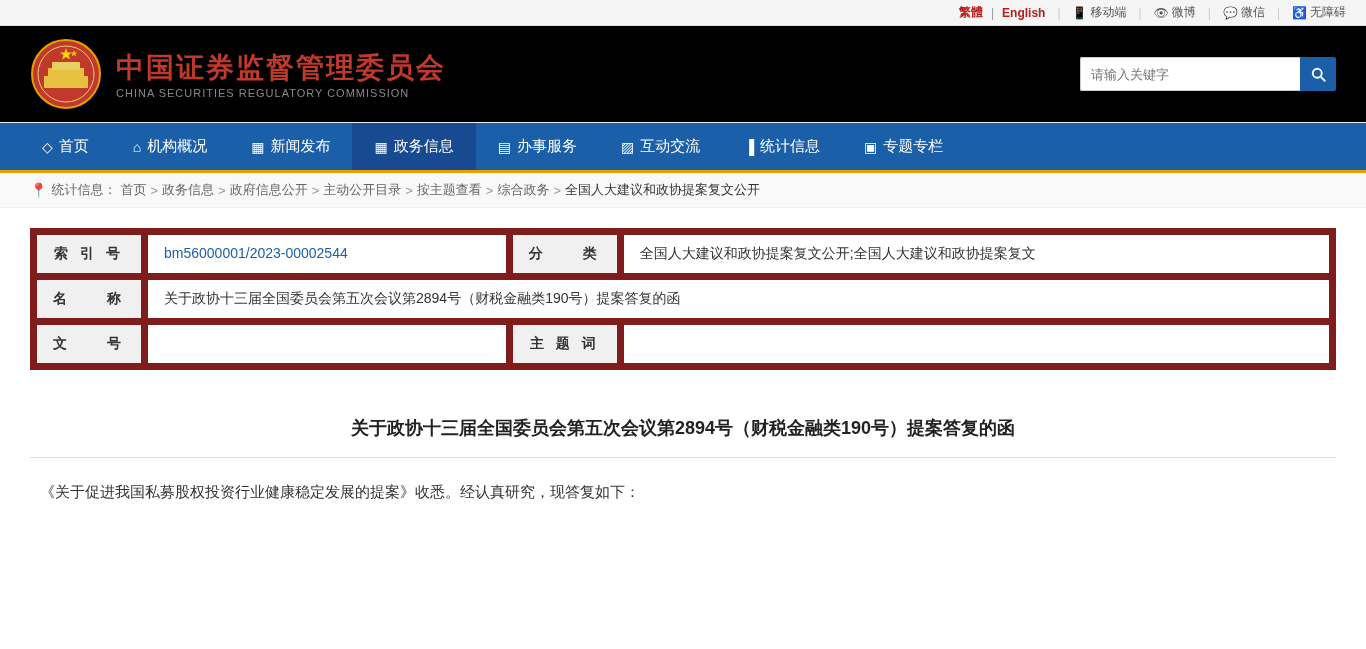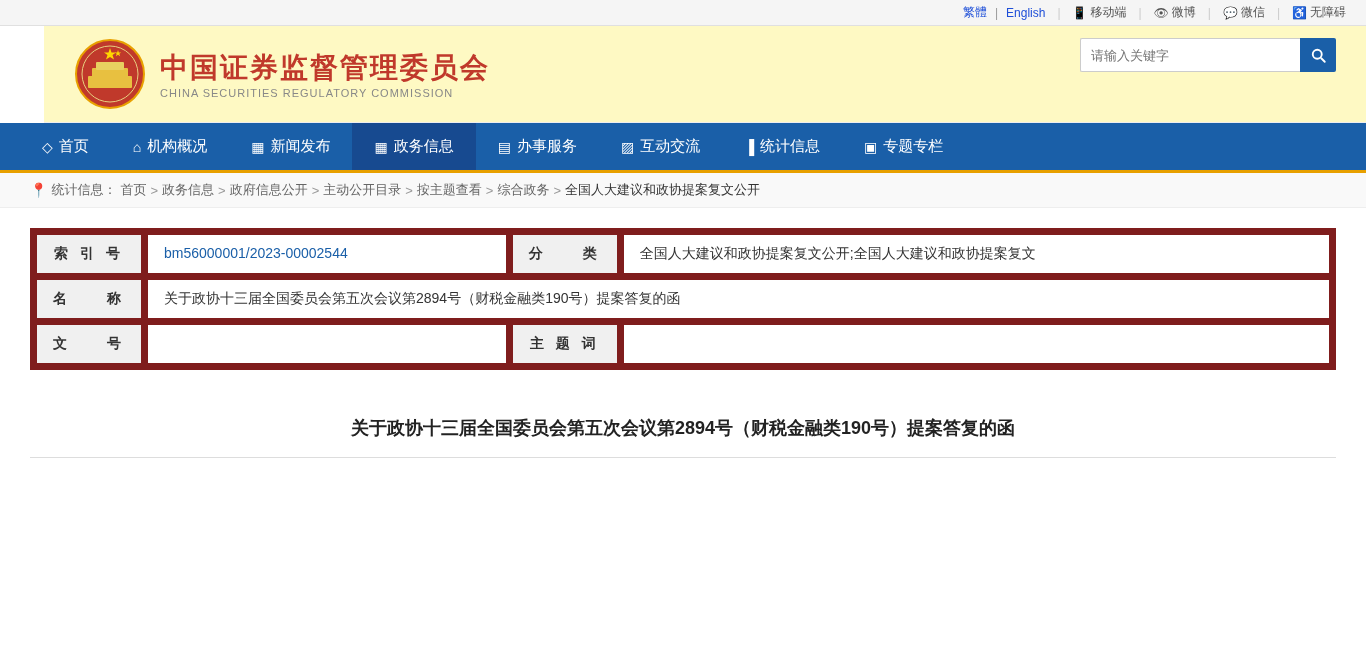--- a/index.html
+++ b/index.html
@@ -11,32 +11,31 @@
       border-bottom: 1px solid #e0e0e0;
       padding: 4px 20px;
       display: flex;
       justify-content: flex-end;
       align-items: center;
       font-size: 12px;
       color: #555;
       gap: 8px;
     }
     .top-bar .lang-sep { color: #999; }
-    .top-bar a { color: #1d4ed8; text-decoration: none; }
+    .top-bar a { color: #b91c1c; text-decoration: none; font-weight: bold; }
     .top-bar .icon-item { display: flex; align-items: center; gap: 3px; }
     .top-bar .sep { color: #ccc; margin: 0 4px; }
 
     
     .header {
       display: flex;
-      align-items: flex-start;
+      align-items: center;
       padding: 12px 30px;
-      background: #fef9c3;
+      background: #000000;
       border-bottom: 1px solid #eee;
-      margin-left: 44px;
     }
     .logo-area {
       display: flex;
       align-items: center;
       gap: 14px;
       flex: 1;
     }
     .logo-circle {
       width: 72px;
       height: 72px;
@@ -315,15 +314,16 @@
         <td class="value-cell dark"></td>
         <td class="label-cell">主 题 词</td>
         <td class="value-cell dark"></td>
       </tr>
     </tbody>
       </table>
 
     <div class="article-title">关于政协十三届全国委员会第五次会议第2894号（财税金融类190号）提案答复的函</div>
     <hr class="article-divider">
 
+    <div class="article-body">《关于促进我国私募股权投资行业健康稳定发展的提案》收悉。经认真研究，现答复如下：</div>
 
   </div>
 </div>
 
 </body></html>

